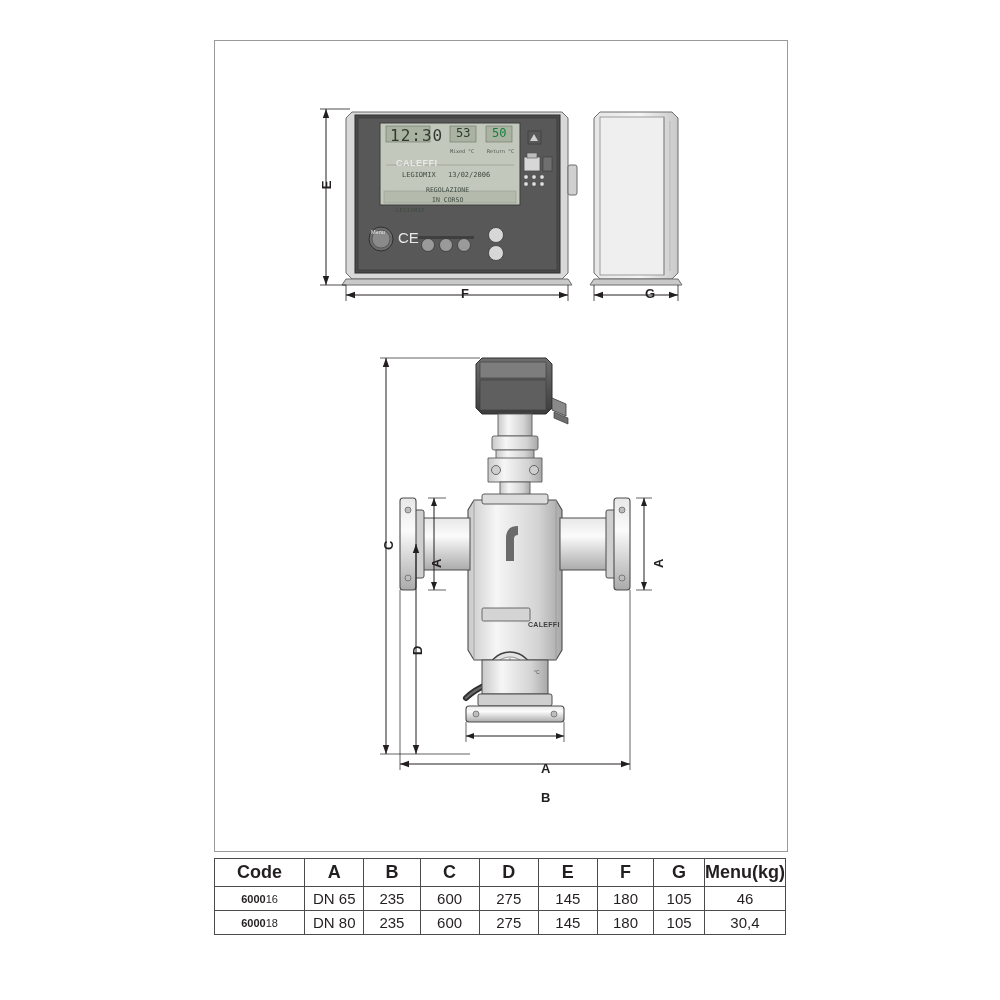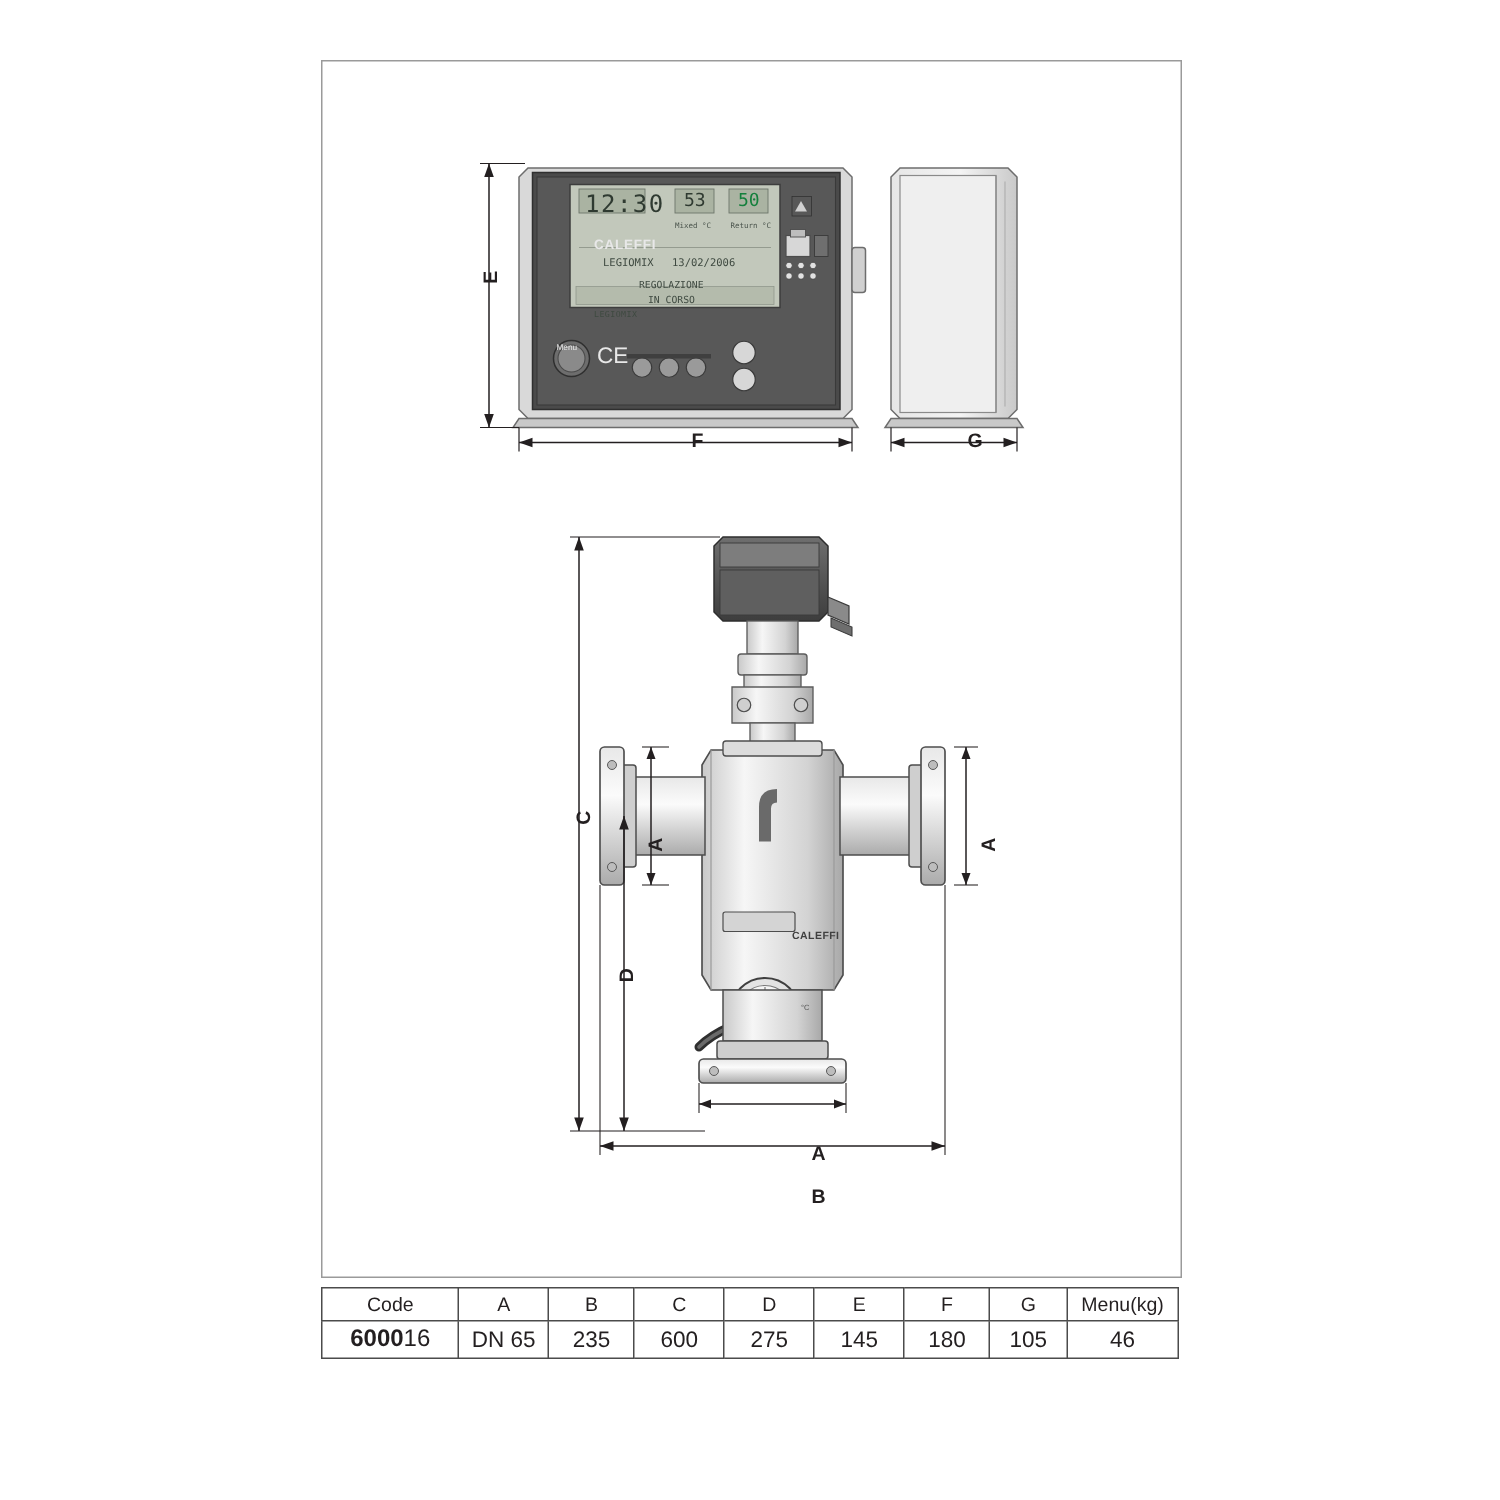--- a/index.html
+++ b/index.html
@@ -15,22 +15,22 @@
   .dimlabel{position:absolute;font-weight:bold;font-size:13px;color:#231f20;letter-spacing:0.5px;}
   .dimlabel.vert{writing-mode:vertical-rl;transform:rotate(180deg);}
 
   
   .lcdtxt{position:absolute;font-family:"DejaVu Sans Mono",monospace;color:#3d4a3f;}
 
   
   .tablewrap{position:absolute;left:214px;top:858px;width:572px;}
   table.spec{border-collapse:collapse;width:100%;}
   table.spec th,table.spec td{border:1px solid #4b4b4b;text-align:center;font-size:15px;color:#231f20;padding:3px 0;}
-  table.spec th{font-weight:normal;font-size:13px;}
-  table.spec td.code{font-size:16px;}
+  table.spec th{font-weight:bold;font-size:18px;}
+  table.spec td.code{font-size:11px;}
   table.spec td.code b{font-weight:bold;}
   table.spec col.c0{width:16%;}
   table.spec col.c1{width:10.5%;}
   table.spec col.c2{width:10%;}
   table.spec col.c3{width:10.5%;}
   table.spec col.c4{width:10.5%;}
   table.spec col.c5{width:10.5%;}
   table.spec col.c6{width:10%;}
   table.spec col.c7{width:9%;}
   table.spec col.c8{width:13%;}
@@ -305,17 +305,28 @@
           <td class="code"><b>6000</b><span>16</span></td>
           <td>DN 65</td>
           <td>235</td>
           <td>600</td>
           <td>275</td>
           <td>145</td>
           <td>180</td>
           <td>105</td>
           <td>46</td>
         </tr>
+        <tr>
+          <td class="code"><b>6000</b><span>18</span></td>
+          <td>DN 80</td>
+          <td>235</td>
+          <td>600</td>
+          <td>275</td>
+          <td>145</td>
+          <td>180</td>
+          <td>105</td>
+          <td>30,4</td>
+        </tr>
       </tbody>
     </table>
   </div>
 
 </div>
 
 </body></html>

